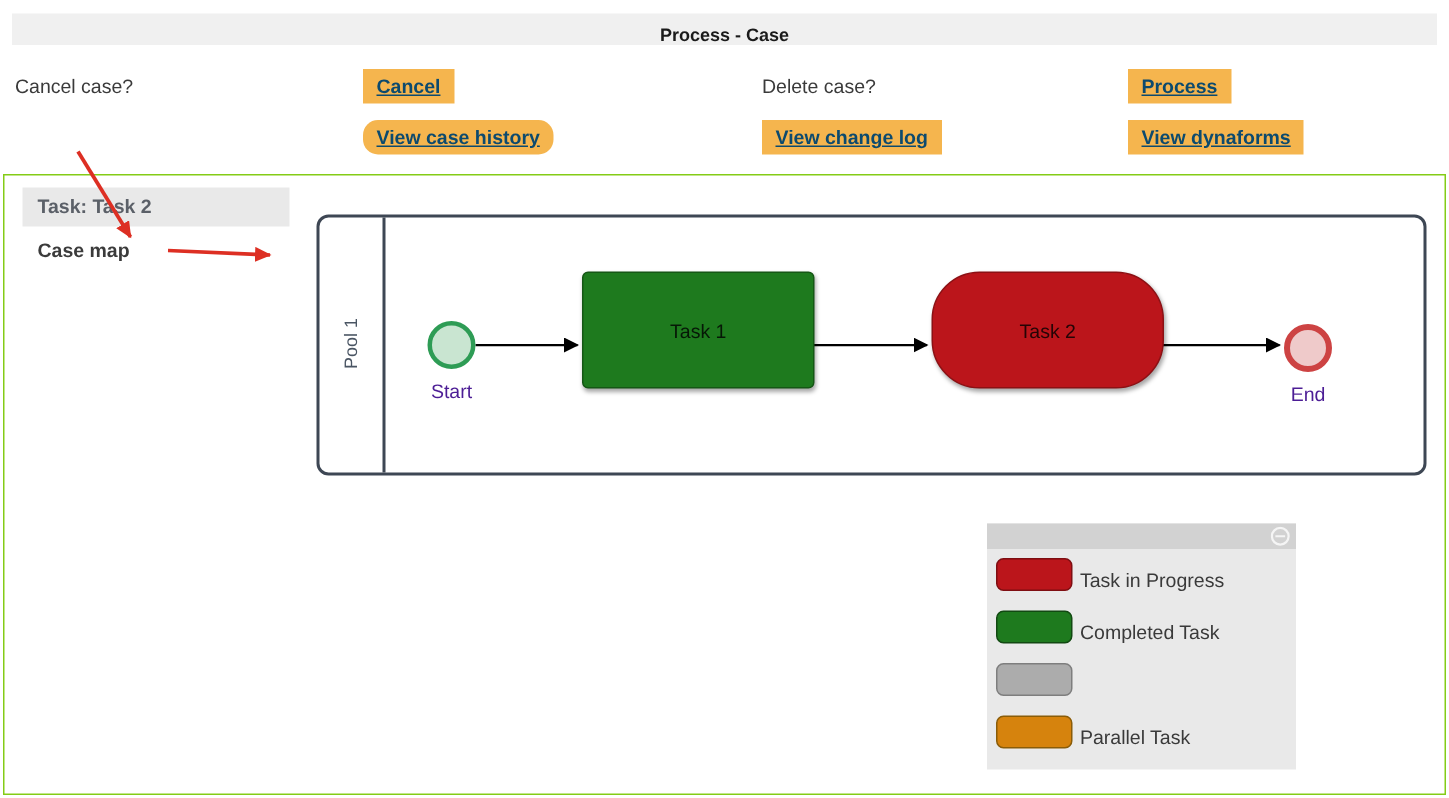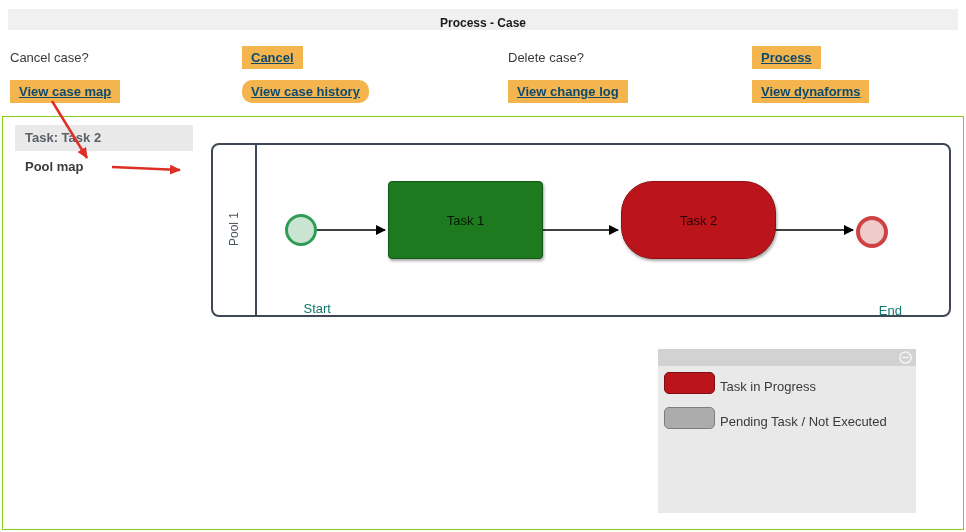--- a/index.html
+++ b/index.html
@@ -44,33 +44,33 @@
   .pool-lane{
     position:absolute;left:0;top:0;bottom:0;width:42px;border-right:2px solid #3e4754;
   }
   .pool-label{
     position:absolute;left:-24px;top:50%;width:90px;margin-top:-8px;text-align:center;
     transform:rotate(-90deg);color:#4a5563;font-size:12px;
   }
   .event-circle{position:absolute;border-radius:50%;box-sizing:border-box;}
   .start-circle{left:282px;top:97px;width:32px;height:32px;background:#c9e5d1;border:3px solid #2e9c55;}
   .end-circle{left:853px;top:99px;width:32px;height:32px;background:#efcaca;border:4px solid #cd4343;}
-  .event-label{position:absolute;width:60px;text-align:right;color:#0f766e;margin-top:48px;}
+  .event-label{position:absolute;width:60px;text-align:center;color:#4c1d95;}
   .start-label{left:268px;top:136px;}
   .end-label{left:839px;top:138px;}
   .tasknode{
     position:absolute;top:64px;width:153px;height:76px;border-radius:4px;
     border:1px solid transparent;box-shadow:1px 2px 3px rgba(0,0,0,0.35);
     display:flex;align-items:center;justify-content:center;color:rgba(0,0,0,0.8);
   }
   .task1{left:385px;}
   .task2{left:618px;}
   .overlay-svg{position:absolute;left:0;top:0;pointer-events:none;}
   .legend{
-    position:absolute;left:655px;top:232px;width:258px;height:164px;
+    position:absolute;left:655px;top:232px;width:206px;height:164px;
     background:#e9e9e9;box-sizing:border-box;
   }
   .legend-header{
     position:relative;height:17px;background:#d2d2d2;
   }
   .legend-collapse{
     position:absolute;right:4px;top:2px;width:13px;height:13px;cursor:pointer;display:block;
   }
   .legend-body{padding:6px 0 0 6px;}
   .legend-row{display:flex;align-items:flex-end;margin-bottom:13px;}
@@ -85,29 +85,28 @@
 
 <div class="app">
 
   <div class="titlebar">Process - Case</div>
 
   <div class="qtext q-cancel">Cancel case?</div>
   <button class="btn b-cancel">Cancel</button>
   <div class="qtext q-delete">Delete case?</div>
   <button class="btn b-delete">Process</button>
 
-  <button class="btn b-viewmap">View case map</button>
   <button class="btn b-viewhist">View case history</button>
   <button class="btn b-viewdyna">View dynaforms</button>
   <button class="btn b-viewlog">View change log</button>
 
   <div class="content">
 
     <div class="task-header">Task: Task 2</div>
-    <div class="case-map">Pool map</div>
+    <div class="case-map">Case map</div>
 
     <div class="pool">
       <div class="pool-lane">
         <div class="pool-label">Pool 1</div>
       </div>
 
     </div>
 
     <svg class="overlay-svg" width="960" height="412">
       <defs>
@@ -135,22 +134,29 @@
           <circle cx="7" cy="7" r="6" fill="none" stroke="#f5f5f5" stroke-width="1.6"></circle>
           <line x1="3.5" y1="7" x2="10.5" y2="7" stroke="#f5f5f5" stroke-width="1.6"></line>
         </svg>
       </div>
       <div class="legend-body">
         <div class="legend-row">
           <span class="legend-swatch" style="background-color: rgb(187, 21, 27); border-color: rgb(127, 14, 18);"></span>
           <span class="legend-label">Task in Progress</span>
         </div>
         <div class="legend-row">
+          <span class="legend-swatch" style="background-color: rgb(30, 122, 30); border-color: rgb(18, 73, 18);"></span>
+          <span class="legend-label">Completed Task</span>
+        </div>
+        <div class="legend-row">
           <span class="legend-swatch" style="background-color: rgb(172, 172, 172); border-color: rgb(126, 126, 126);"></span>
-          <span class="legend-label">Pending Task / Not Executed</span>
+        </div>
+        <div class="legend-row">
+          <span class="legend-swatch" style="background-color: rgb(214, 131, 13); border-color: rgb(138, 92, 8);"></span>
+          <span class="legend-label">Parallel Task</span>
         </div>
       </div>
     </div>
   </div>
 
   <svg class="overlay-svg" width="966" height="532">
     <defs>
       <marker id="redArrow" markerWidth="13" markerHeight="12" refX="10" refY="5" orient="auto" markerUnits="userSpaceOnUse">
         <path d="M0,0 L11,5 L0,10 z" fill="#dd2f23"></path>
       </marker>

